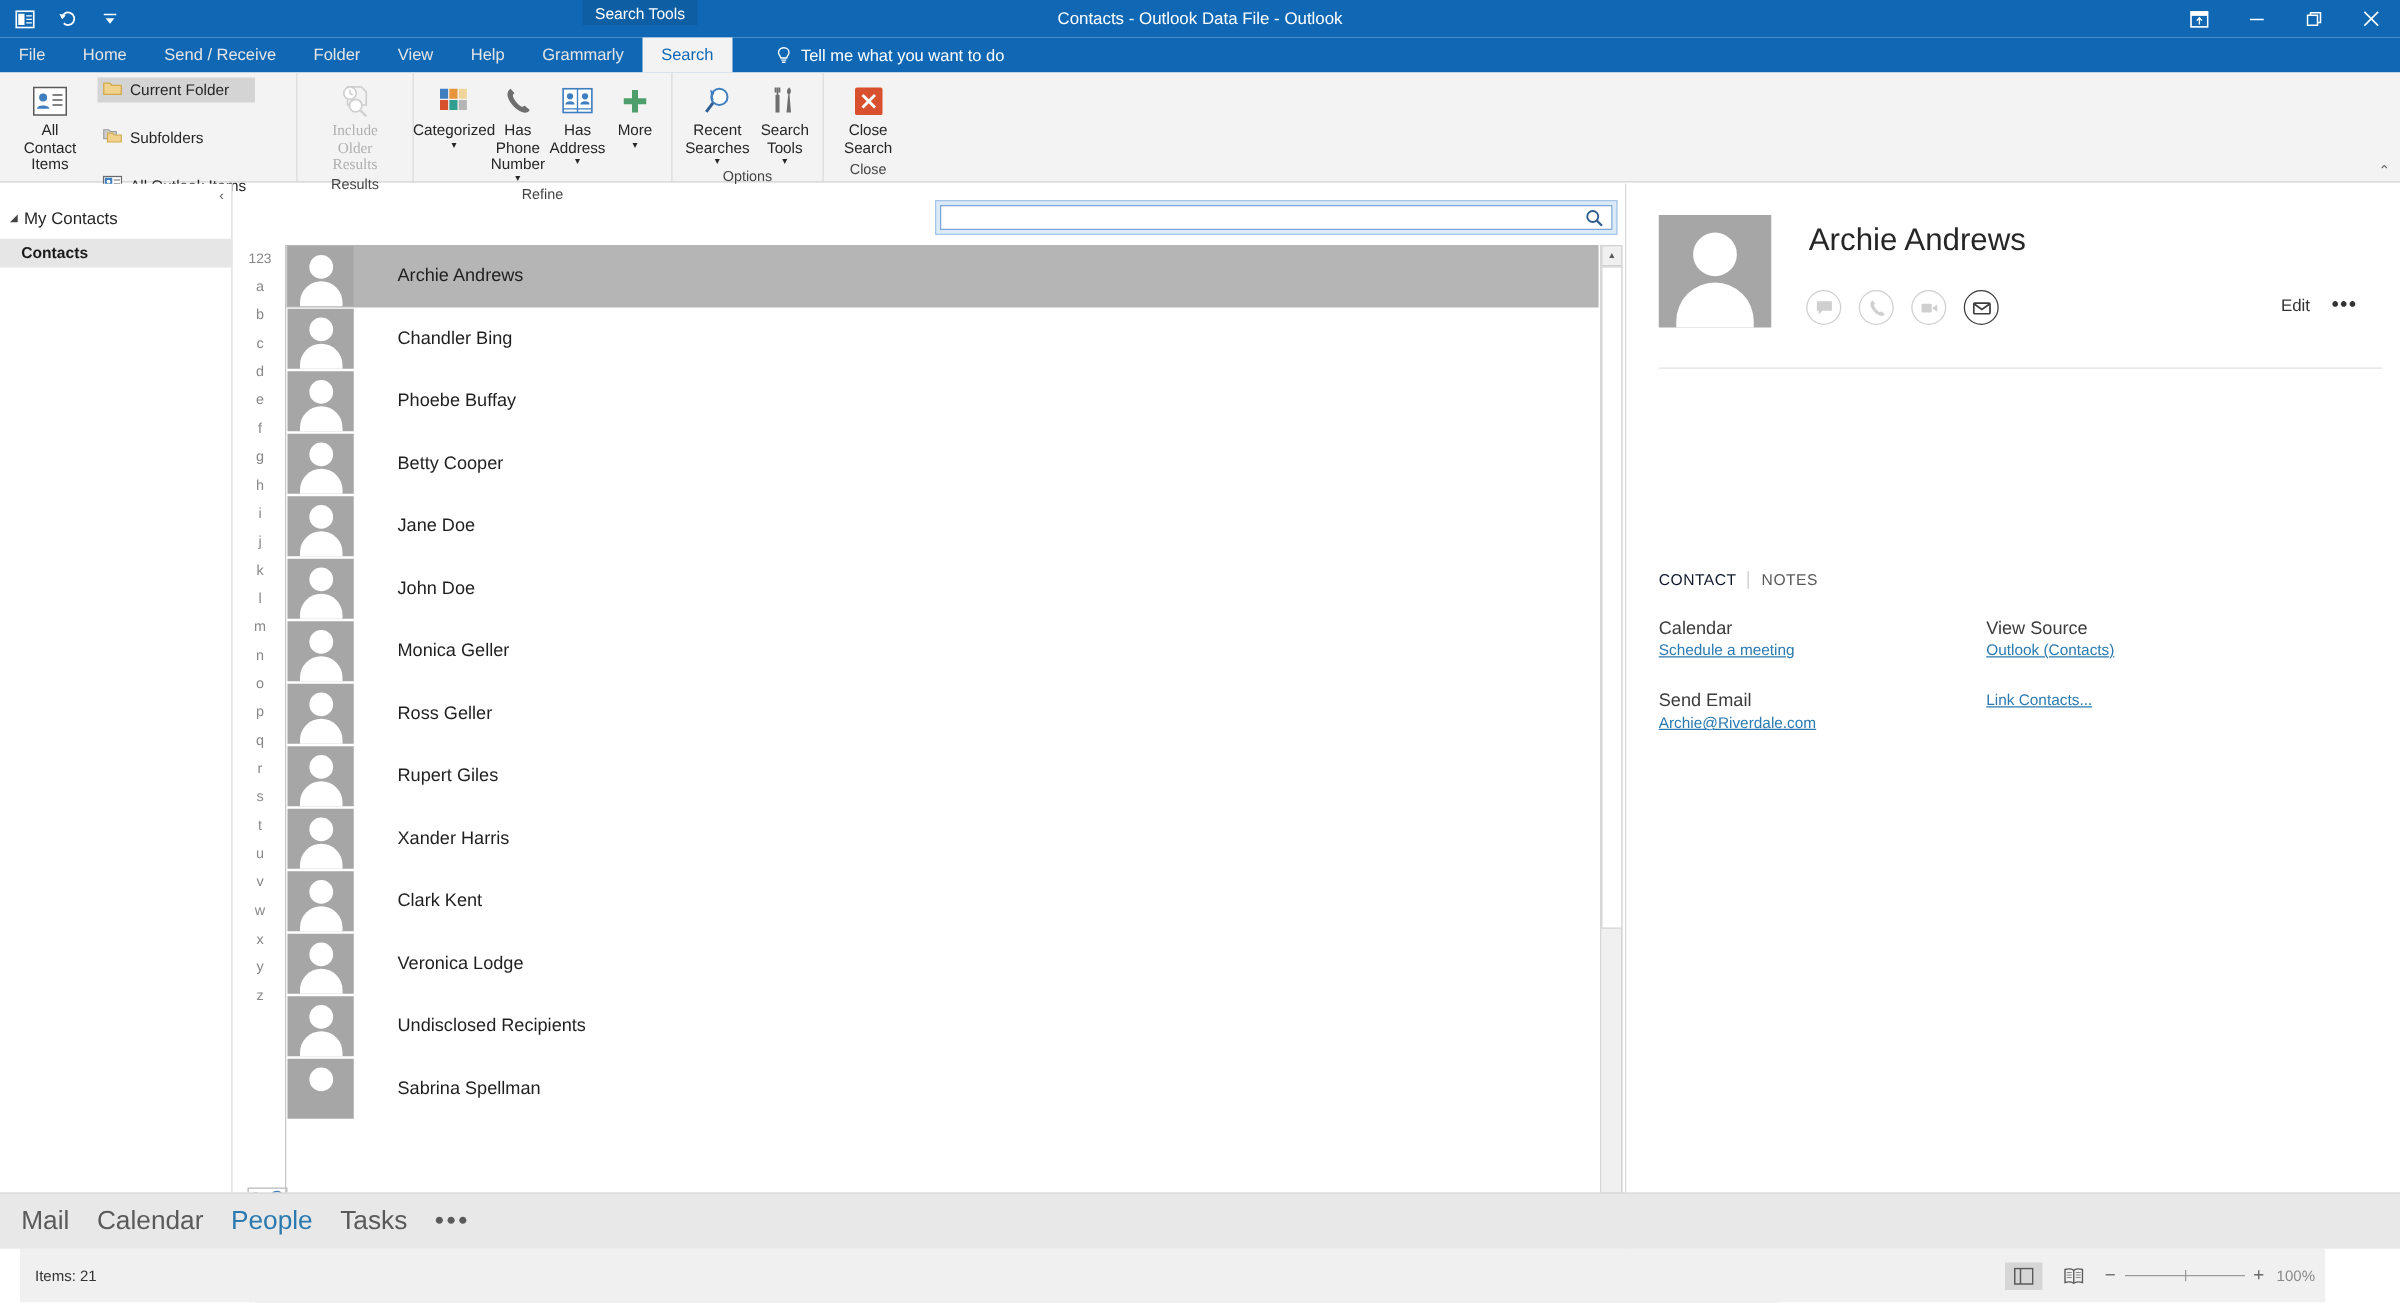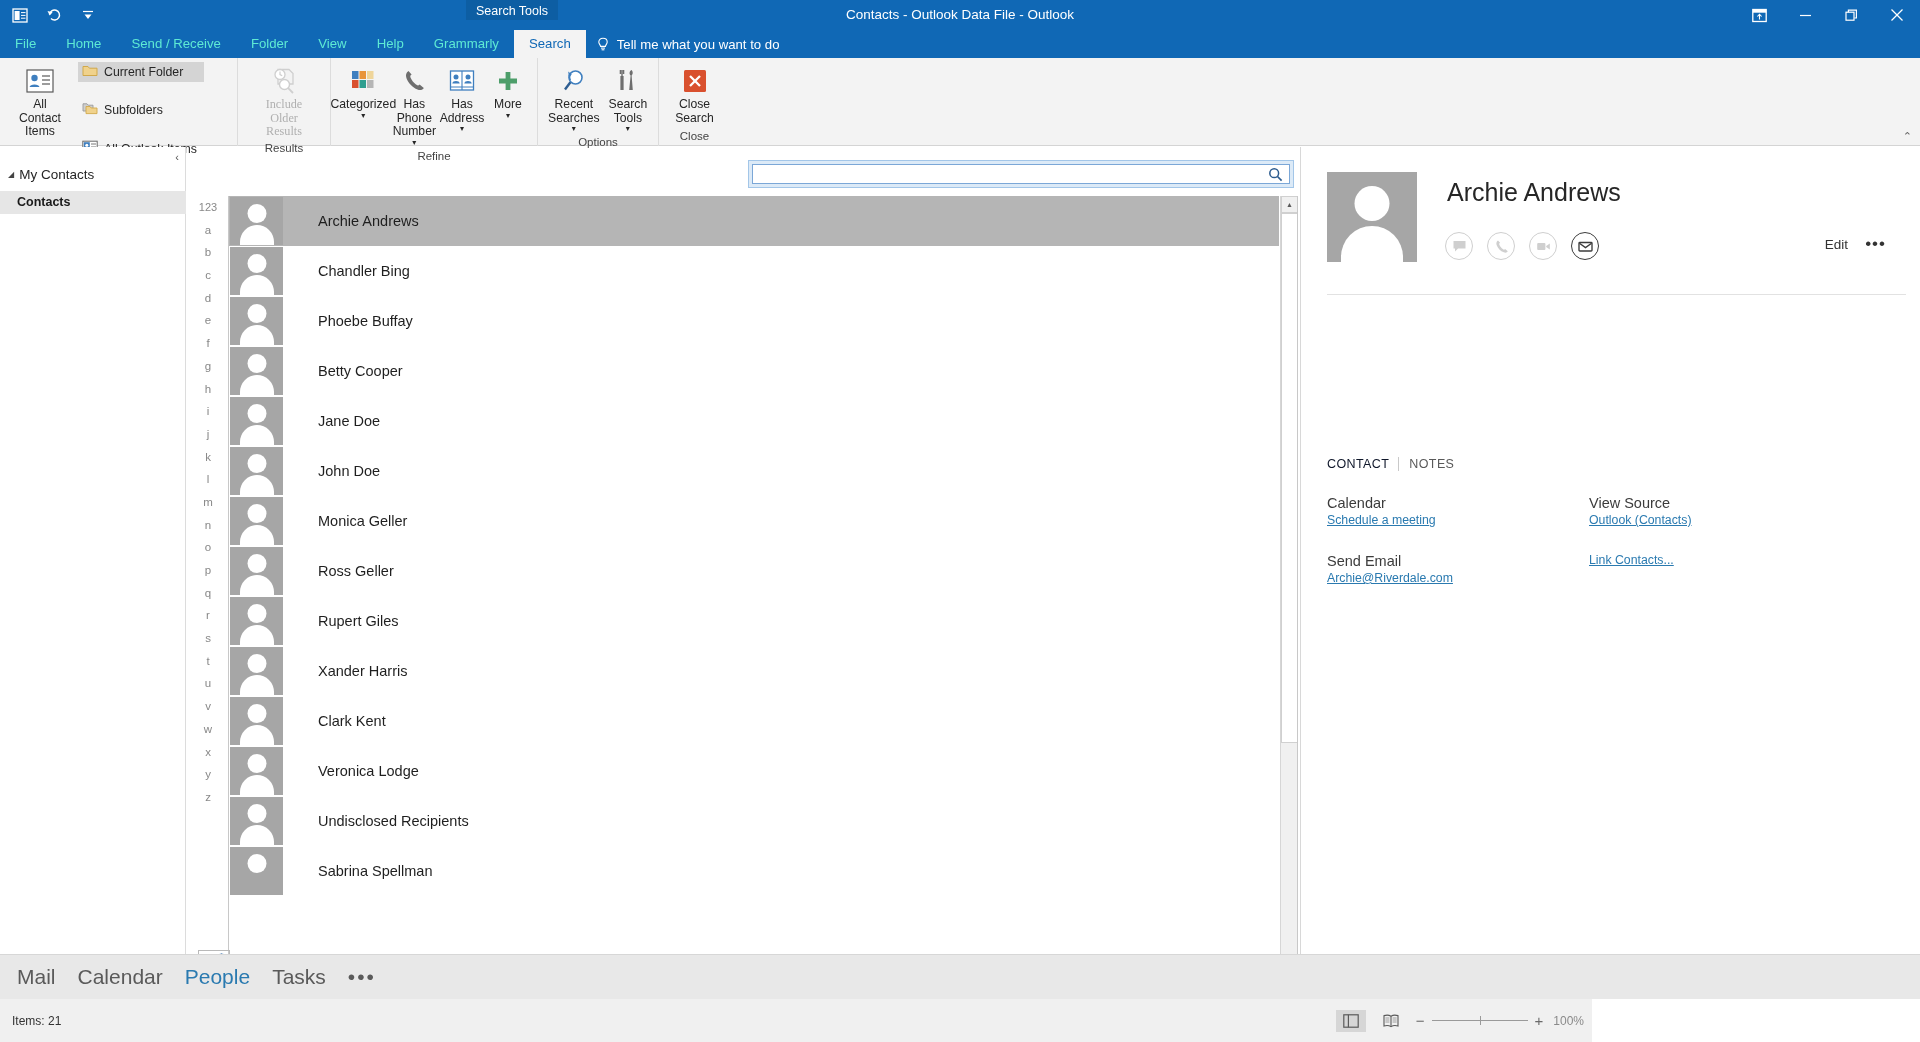--- a/index.html
+++ b/index.html
@@ -35,26 +35,26 @@
   .win-btn svg { display: block; }
   .ribbon-display-btn { width: 46px; height: 30px; display: flex; align-items: center; justify-content: center; color: #fff; }
 
   
   .menubar {
     position: absolute; top: 30px; left: 0; width: 1920px; height: 28px;
     background: #1068b5;
   }
   .menu-tabs { display: flex; align-items: stretch; height: 28px; }
   .menu-tab {
-    padding: 0 15px; height: 28px; line-height: 28px; color: #5eead4; font-size: 13.2px;
+    padding: 0 15px; height: 28px; line-height: 28px; color: #e5e5e5; font-size: 13.2px;
     white-space: nowrap;
   }
   .menu-tab.active { background: #f3f3f3; color: #1068b5; }
   .tellme {
-    display: flex; align-items: center; gap: 7px; padding-left: 10px; color: #ffffff;
+    display: flex; align-items: center; gap: 7px; padding-left: 34px; color: #ffffff;
     font-size: 13.2px; height: 28px;
   }
   .tellme svg { display: block; }
 
   
   .ribbon {
     position: absolute; top: 58px; left: 0; width: 1920px; height: 88px;
     background: #f3f3f3; border-bottom: 1px solid #d4d4d4;
   }
   .rb-groups { display: flex; align-items: flex-start; height: 88px; }
@@ -194,21 +194,21 @@
     position: absolute; bottom: 43px; left: 0; width: 1920px; height: 45px;
     background: #e8e8e8; border-top: 1px solid #d7d7d7;
     display: flex; align-items: center; padding-left: 17px; gap: 22px;
   }
   .bn-item { font-size: 21px; color: #5a5a5a; }
   .bn-item.active { color: #2a7ab0; }
   .bn-dots { font-size: 21px; color: #5a5a5a; letter-spacing: 2px; }
 
   
   .statusbar {
-    position: absolute; bottom: 0; left: 0; width: 1592px; height: 43px;
+    position: absolute; bottom: 0; left: 16px; width: 1844px; height: 43px;
     background: #f0f0f0; display: flex; align-items: center;
   }
   .sb-left { padding-left: 12px; font-size: 12px; color: #333; }
   .sb-right { margin-left: auto; display: flex; align-items: center; gap: 10px; padding-right: 8px; }
   .viewbtn { width: 30px; height: 22px; display: flex; align-items: center; justify-content: center; color: #5a5a5a; }
   .viewbtn.sel { background: #d6d6d6; }
   .zoomctl { display: flex; align-items: center; gap: 7px; color: #8a8a8a; font-size: 12px; }
   .zoom-track { width: 96px; height: 1px; background: #9a9a9a; position: relative; }
   .zoom-tick { position: absolute; left: 48px; top: -4px; width: 1px; height: 9px; background: #9a9a9a; }
   .zoom-sign { font-size: 15px; color: #6a6a6a; }

